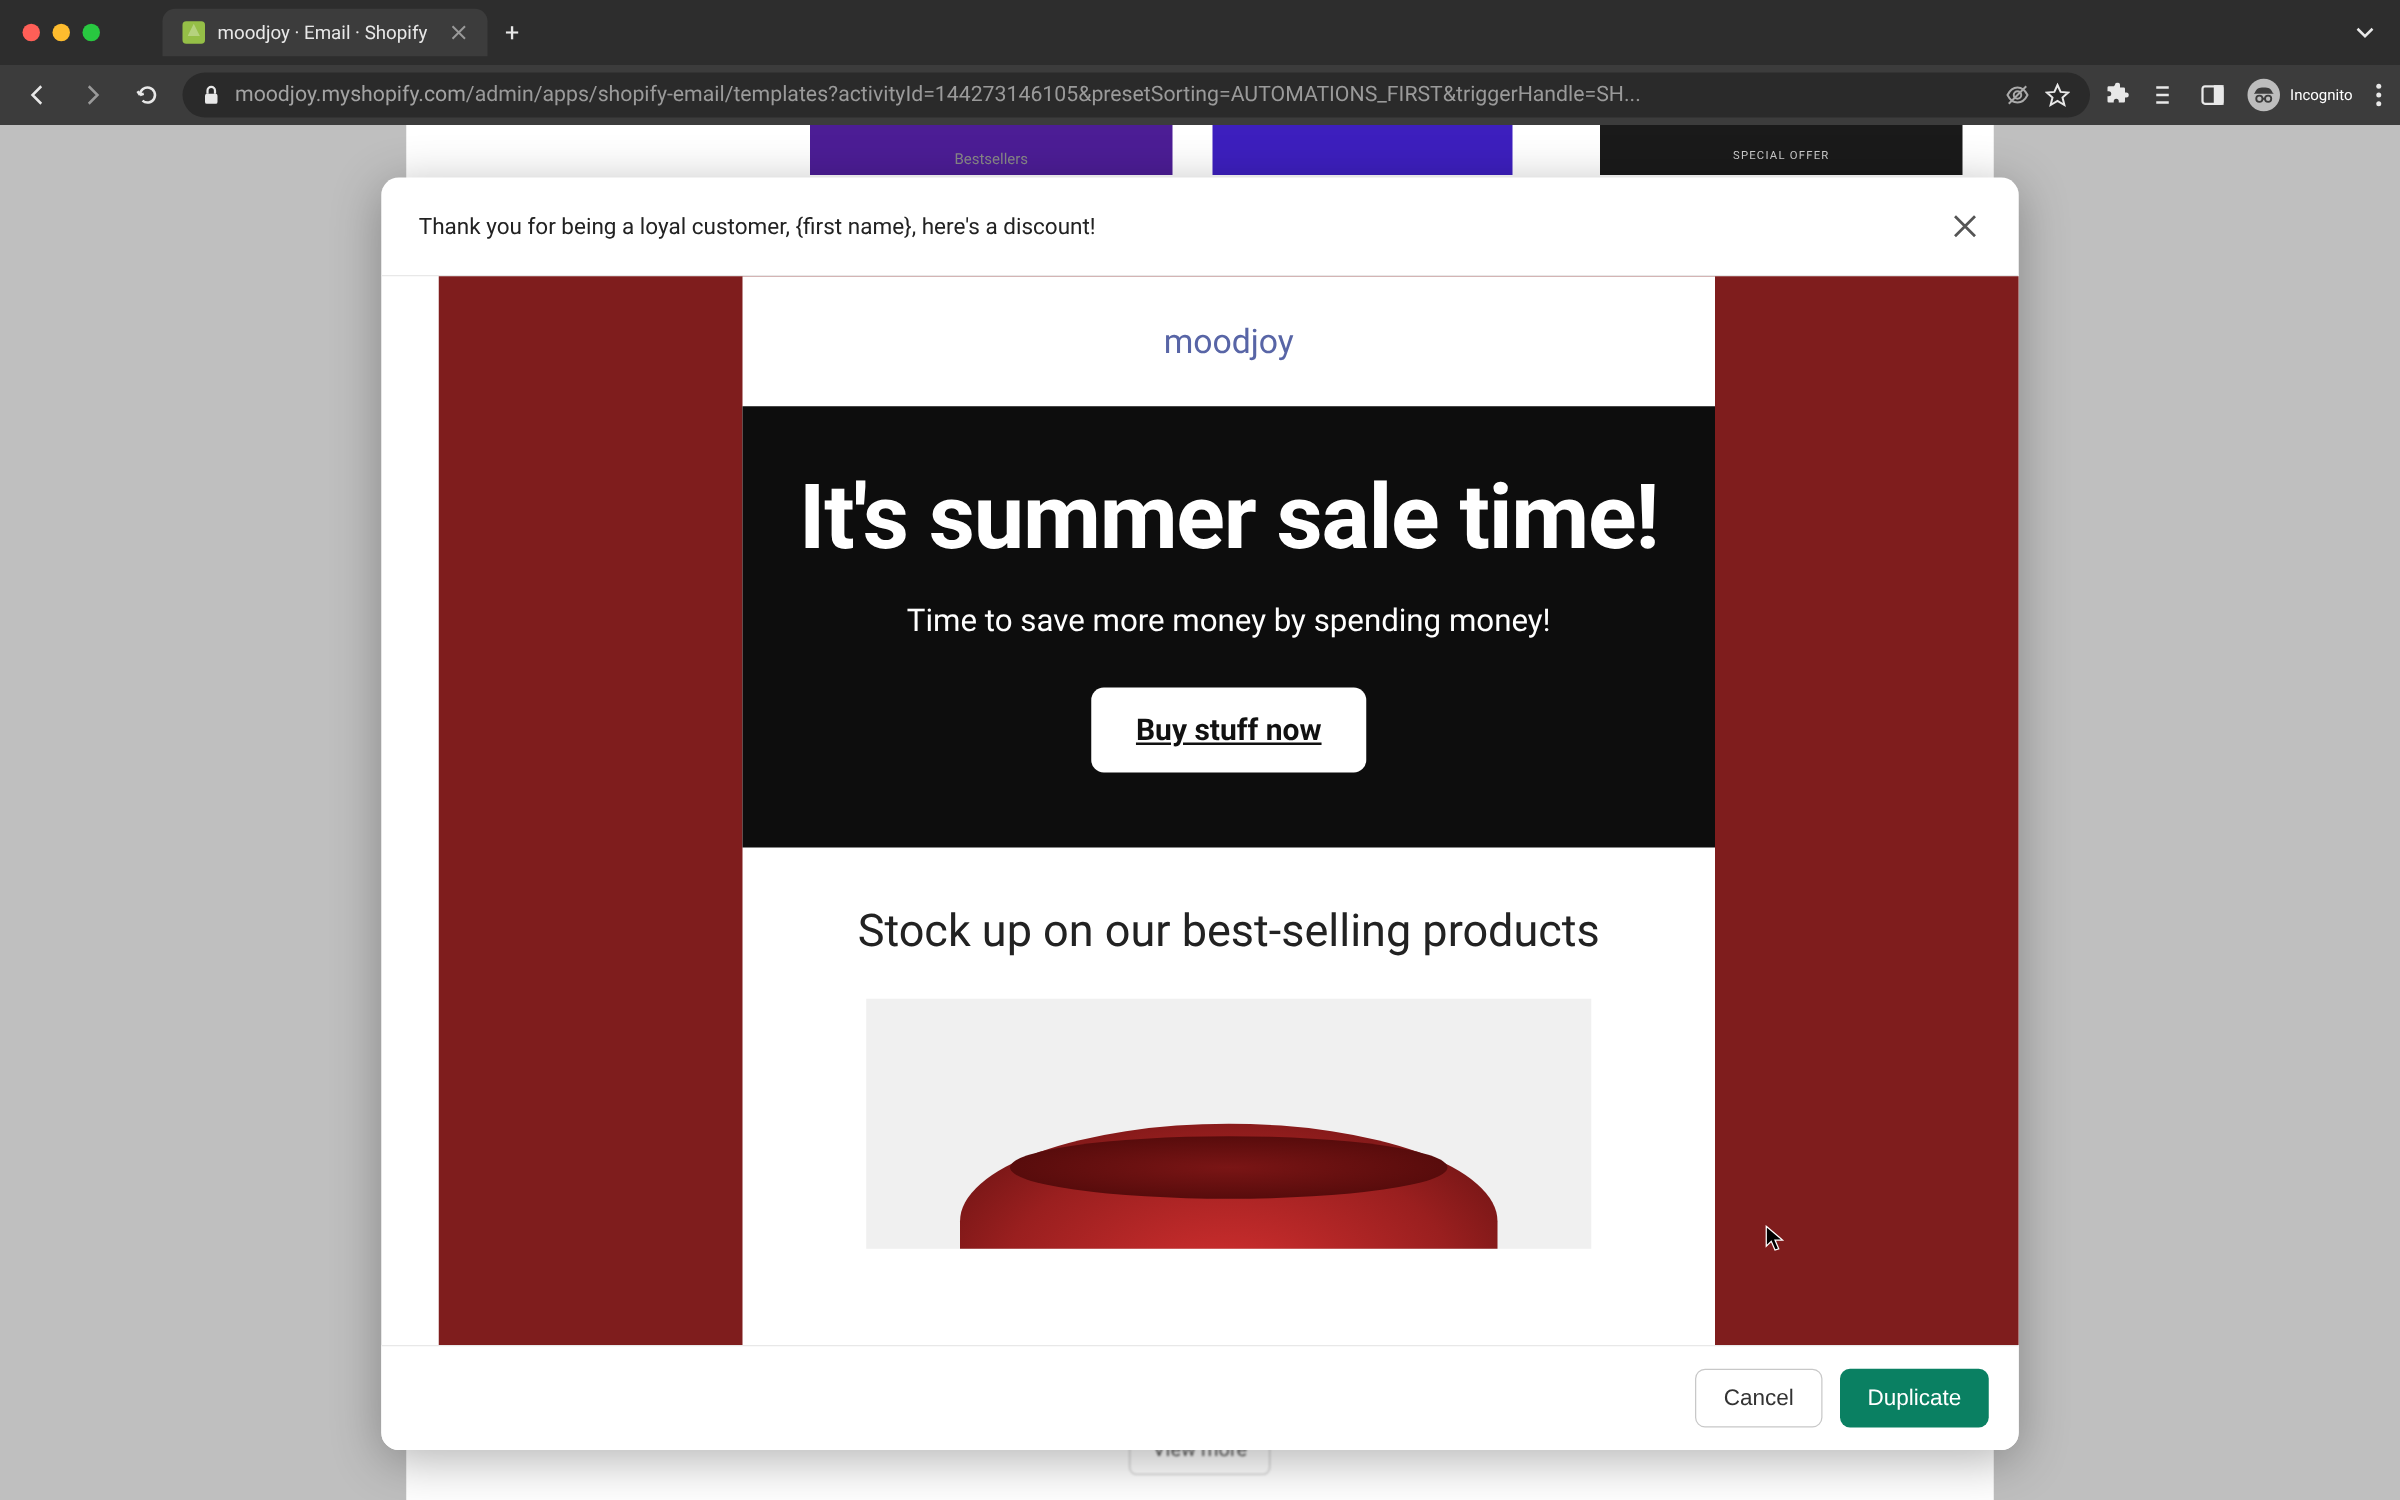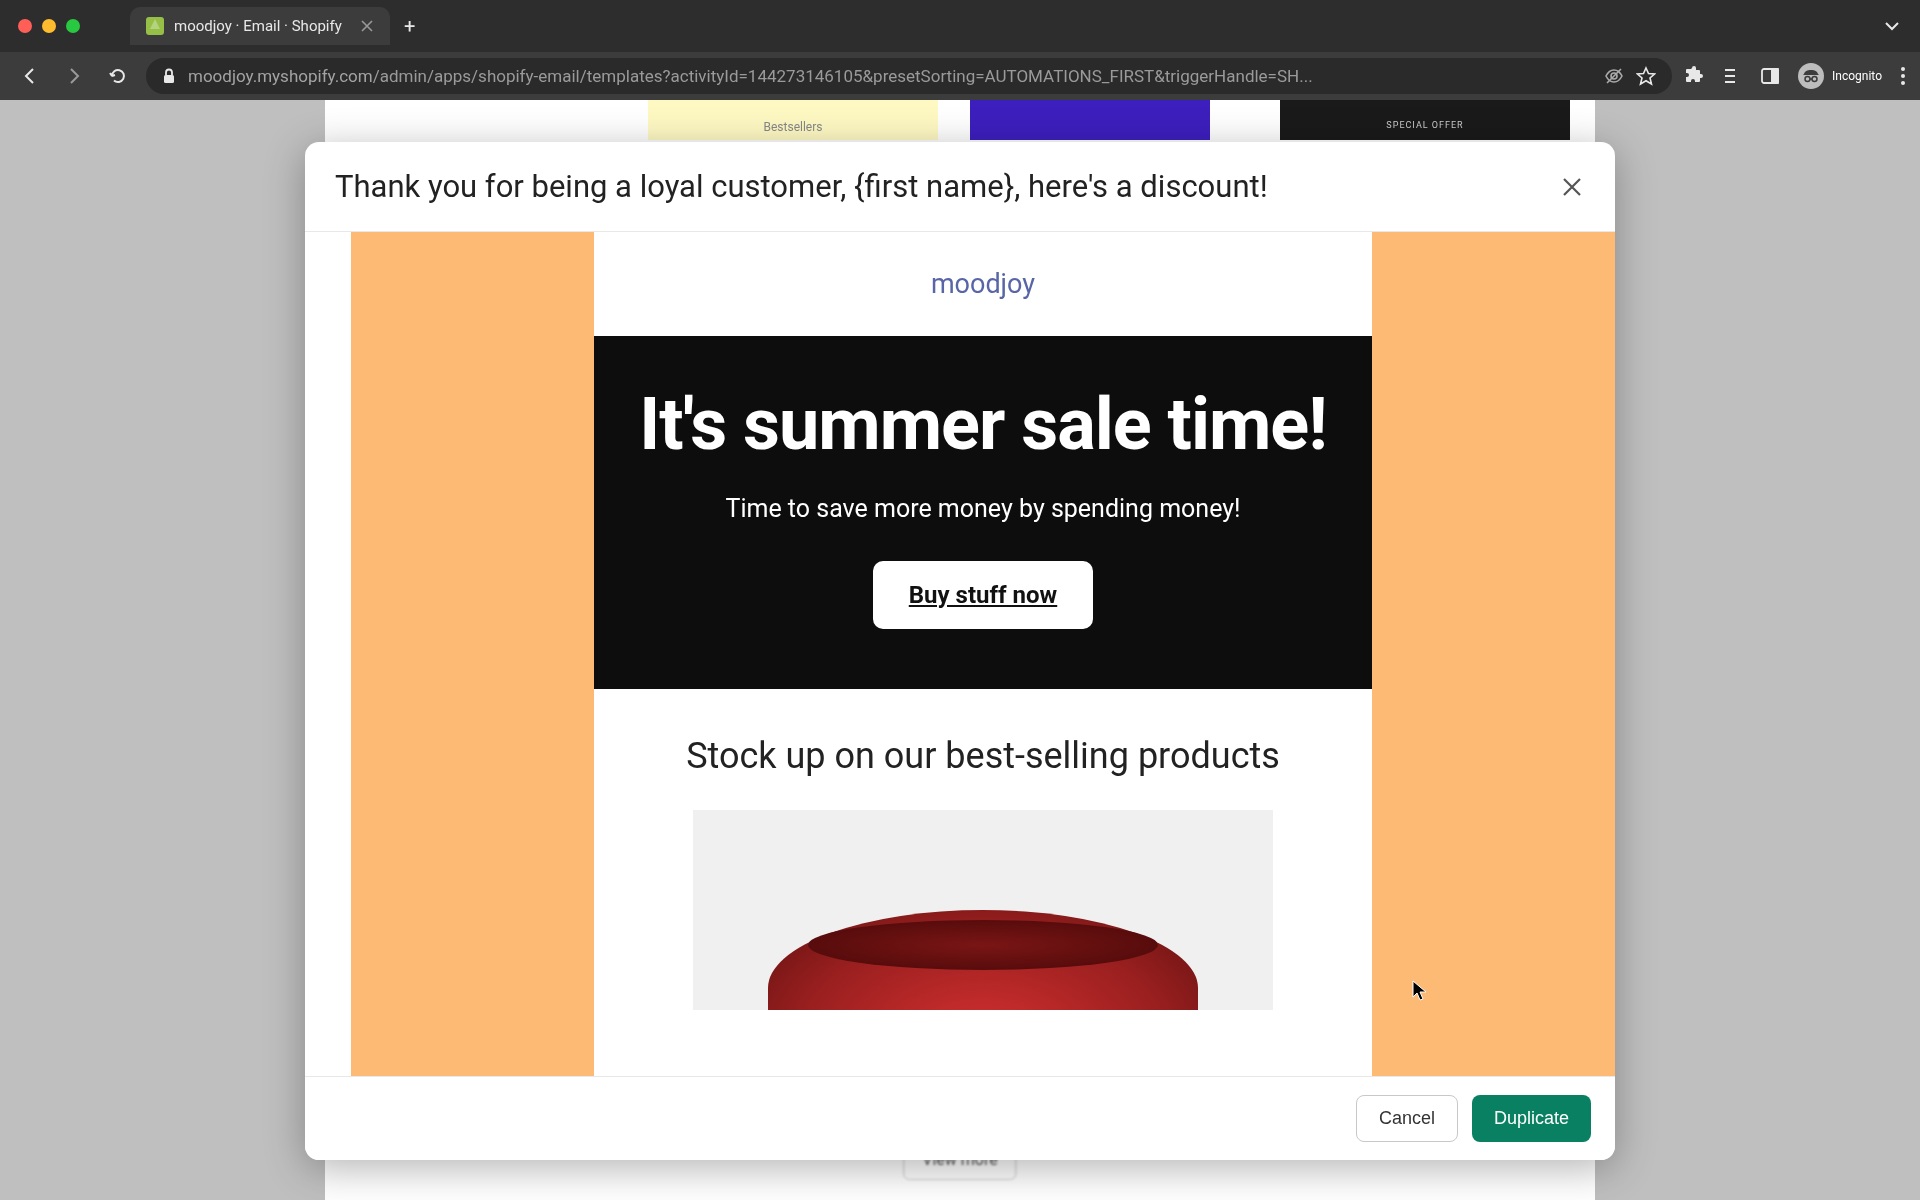--- a/index.html
+++ b/index.html
@@ -182,21 +182,21 @@
       top: 0;
       bottom: 0;
       background: #fff;
     }
     .bg-template {
       position: absolute;
       top: 0;
       width: 290px;
       height: 40px;
     }
-    .bg-template-1 { left: 648px; background: #fef9c3; }
+    .bg-template-1 { left: 648px; background: #4c1d95; }
     .bg-template-1-label {
       position: absolute;
       top: 20px;
       left: 50%;
       transform: translateX(-50%);
       color: #888;
       font-size: 12px;
     }
     .bg-template-2 { left: 970px; background: #3d1fbe; height: 40px; width: 240px; }
     .bg-template-3 { left: 1280px; background: #1a1a1a; width: 290px; text-align: center; }
@@ -237,31 +237,31 @@
       overflow: hidden;
     }
     .modal-header {
       padding: 26px 30px;
       border-bottom: 1px solid #e8e8e8;
       display: flex;
       align-items: center;
       justify-content: space-between;
     }
     .modal-title {
-      font-size: 31px;
+      font-size: 18px;
       color: #222;
       font-weight: 400;
     }
     .modal-close {
       cursor: pointer;
       color: #555;
     }
     .modal-body {
       flex: 1;
-      background: #fdba74;
+      background: #7f1d1d;
       overflow: hidden;
       position: relative;
       padding: 0;
       margin-left: 46px;
     }
     .email-preview {
       position: absolute;
       left: 243px;
       right: 243px;
       top: 0;

